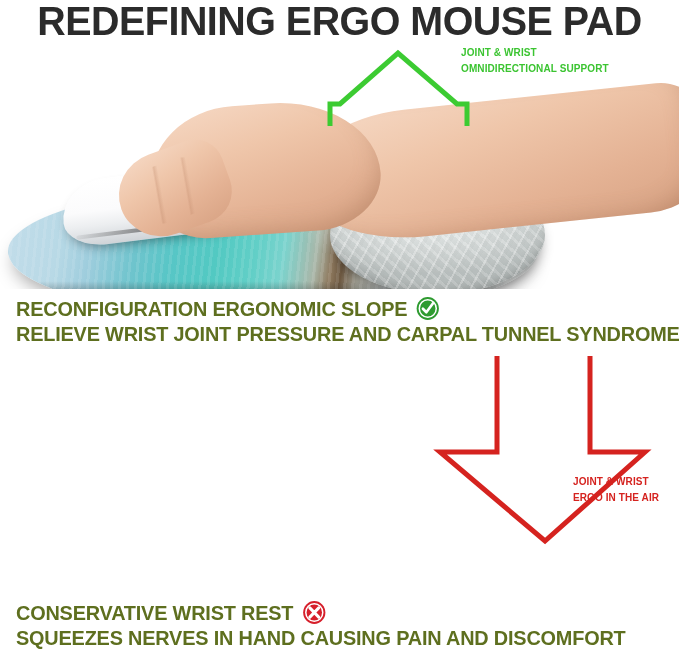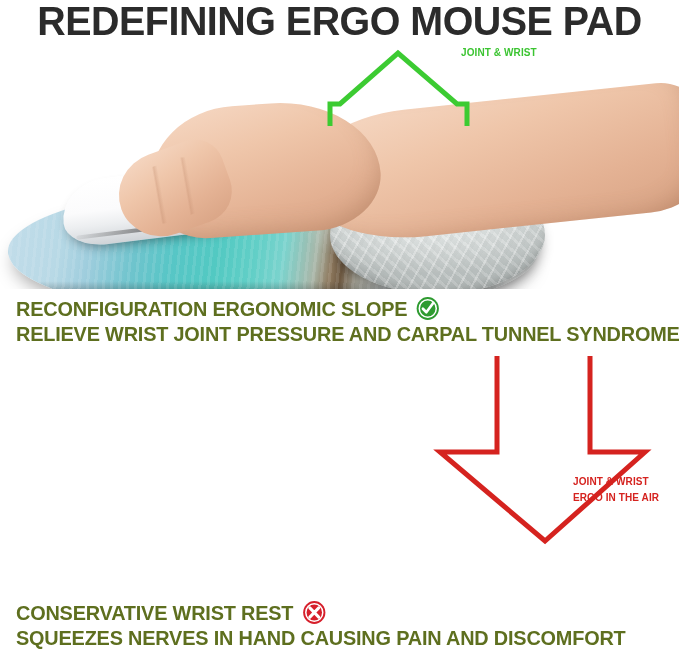--- a/index.html
+++ b/index.html
@@ -248,20 +248,21 @@
     <polyline points="330,126 330,104 340,104 398,53 457,104 467,104 467,126" fill="none" stroke="#3ccb32" stroke-width="5" stroke-linejoin="miter" stroke-linecap="butt"></polyline>
   </g>
 
   <g>
     <polyline points="497,356 497,452 440,452 545,541 645,452 590,452 590,356" fill="none" stroke="#d5231f" stroke-width="5" stroke-linejoin="miter" stroke-linecap="butt"></polyline>
   </g>
 </svg>
 
 <div class="anno" id="anno-green">
   <div>JOINT &amp; WRIST</div>
+  <div>OMNIDIRECTIONAL SUPPORT</div>
 </div>
 
 <div class="anno" id="anno-red">
   <div>JOINT &amp; WRIST</div>
   <div>ERGO IN THE AIR</div>
 </div>
 
 <div class="claim-block" id="claim-good">
   <div class="claim-line">
     <span>RECONFIGURATION ERGONOMIC SLOPE</span>

